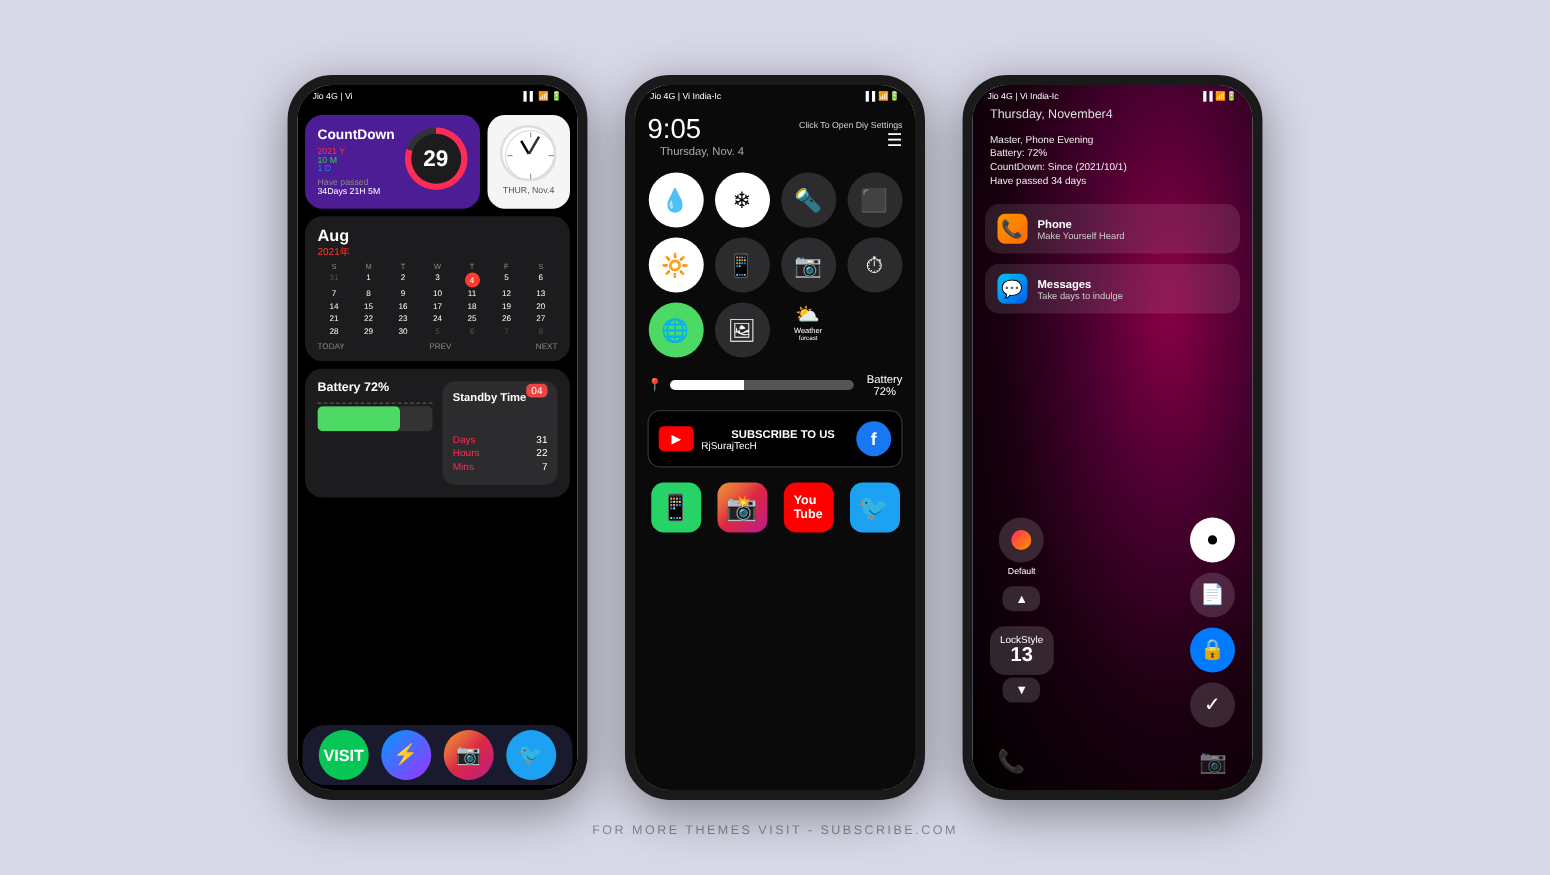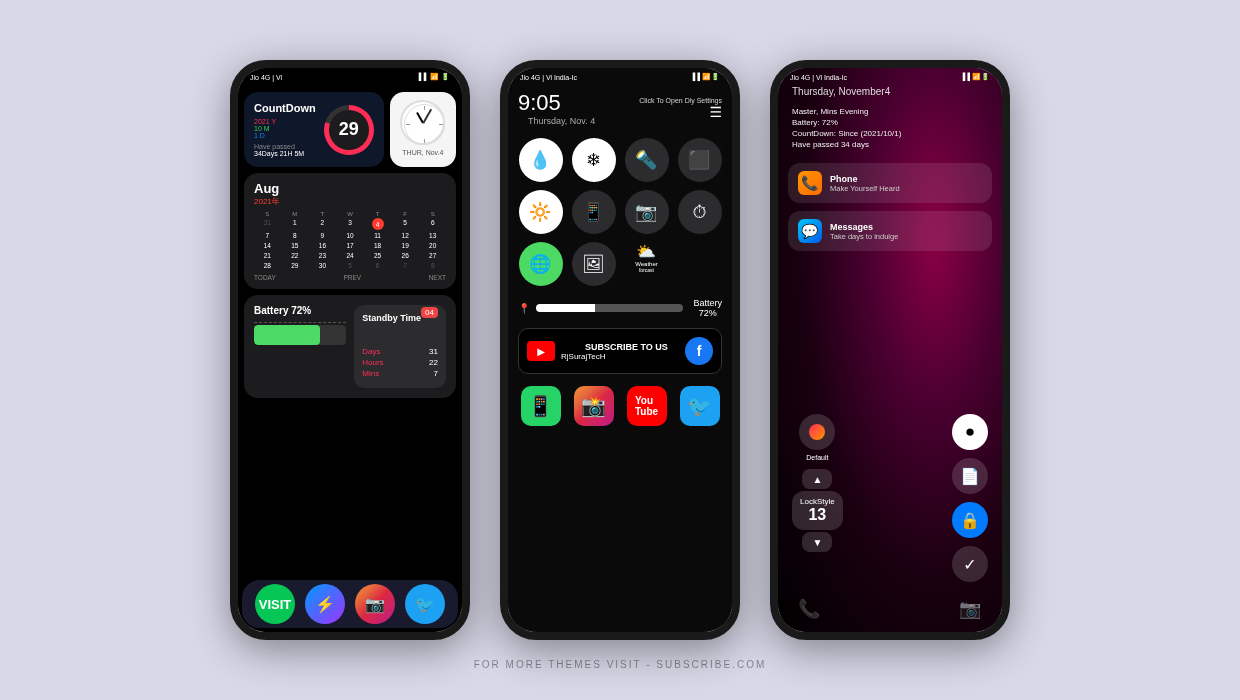--- a/index.html
+++ b/index.html
@@ -57,26 +57,26 @@
     .widgets-area {
       flex: 1;
       padding: 6px;
       display: flex;
       flex-direction: column;
       gap: 6px;
     }
 
     
     .widget-countdown {
-      background: #0f172a;
+      background: #4c1d95;
       border-radius: 14px;
       padding: 10px;
       display: flex;
       gap: 8px;
-      align-items: center;
+      align-items: flex-start;
     }
 
     .countdown-left {
       flex: 1;
     }
 
     .countdown-title {
       color: #fff;
       font-size: 11px;
       font-weight: 600;
@@ -583,20 +583,21 @@
     .ls-ctrl-btn.blue { background: #007aff; }
     .ls-ctrl-btn.toggle { background: #fff; color: #000; }
 
     .ls-lockstyle {
       background: rgba(255,255,255,0.15);
       border-radius: 12px;
       padding: 6px 8px;
       text-align: center;
       color: #fff;
       font-size: 8px;
+      margin-top: 10px;
     }
 
     .ls-lockstyle-num {
       font-size: 16px;
       font-weight: bold;
     }
 
     .ls-bottom {
       display: flex;
       justify-content: space-between;
@@ -874,21 +875,21 @@
   <div class="phone">
     <div class="phone3-screen">
       <div class="status-bar">
         <span style="font-size:7px;color:#fff;">Jio 4G | Vi India-Ic</span>
         <span style="font-size:7px;color:#fff;">▌▌📶🔋</span>
       </div>
 
       <div class="ls-date">Thursday, November4</div>
 
       <div class="ls-info">
-        <div class="ls-info-row">Master, Mins Evening</div>
+        <div class="ls-info-row">Master, Phone Evening</div>
         <div class="ls-info-row">Battery: 72%</div>
         <div class="ls-info-row">CountDown: Since (2021/10/1)</div>
         <div class="ls-info-row">Have passed 34 days</div>
       </div>
 
       <div class="ls-notif">
         <div class="ls-notif-icon" style="background:linear-gradient(135deg,#ff9500,#ff6b00);">📞</div>
         <div class="ls-notif-text">
           <div class="ls-notif-title">Phone</div>
           <div class="ls-notif-sub">Make Yourself Heard</div>

